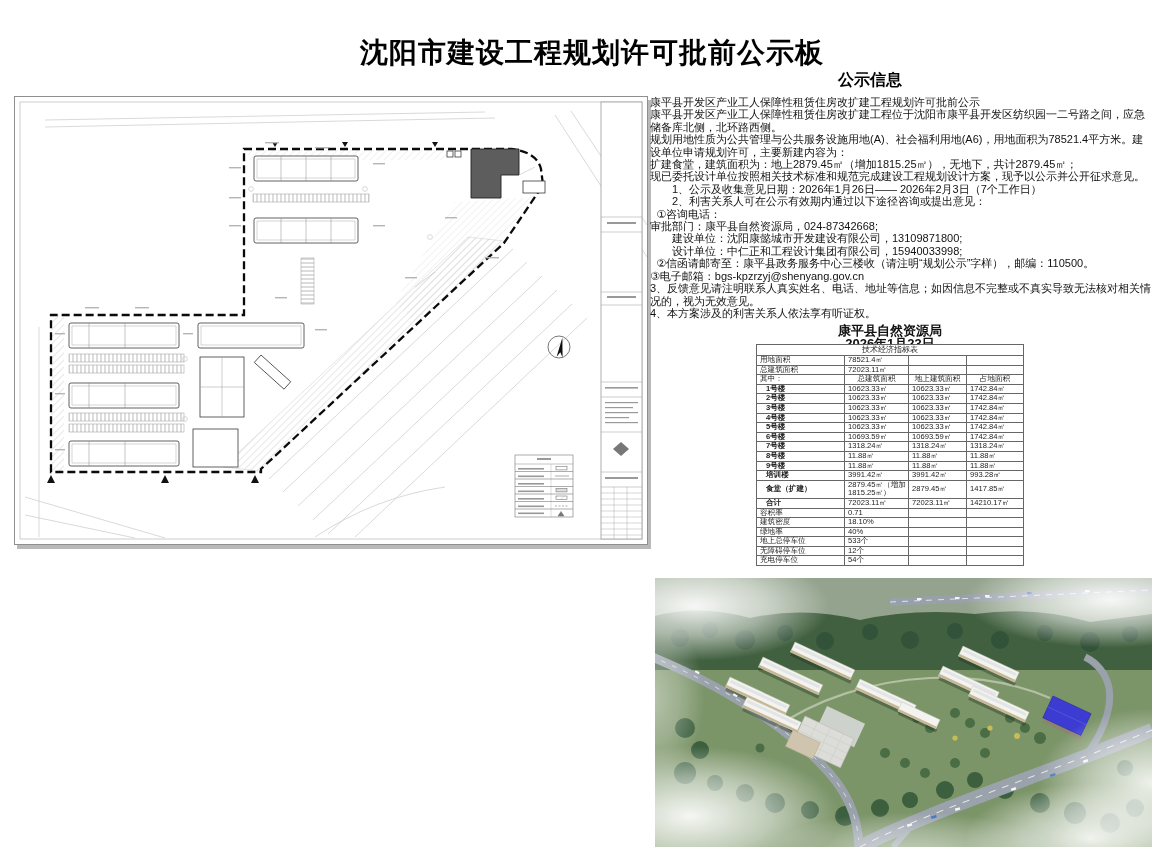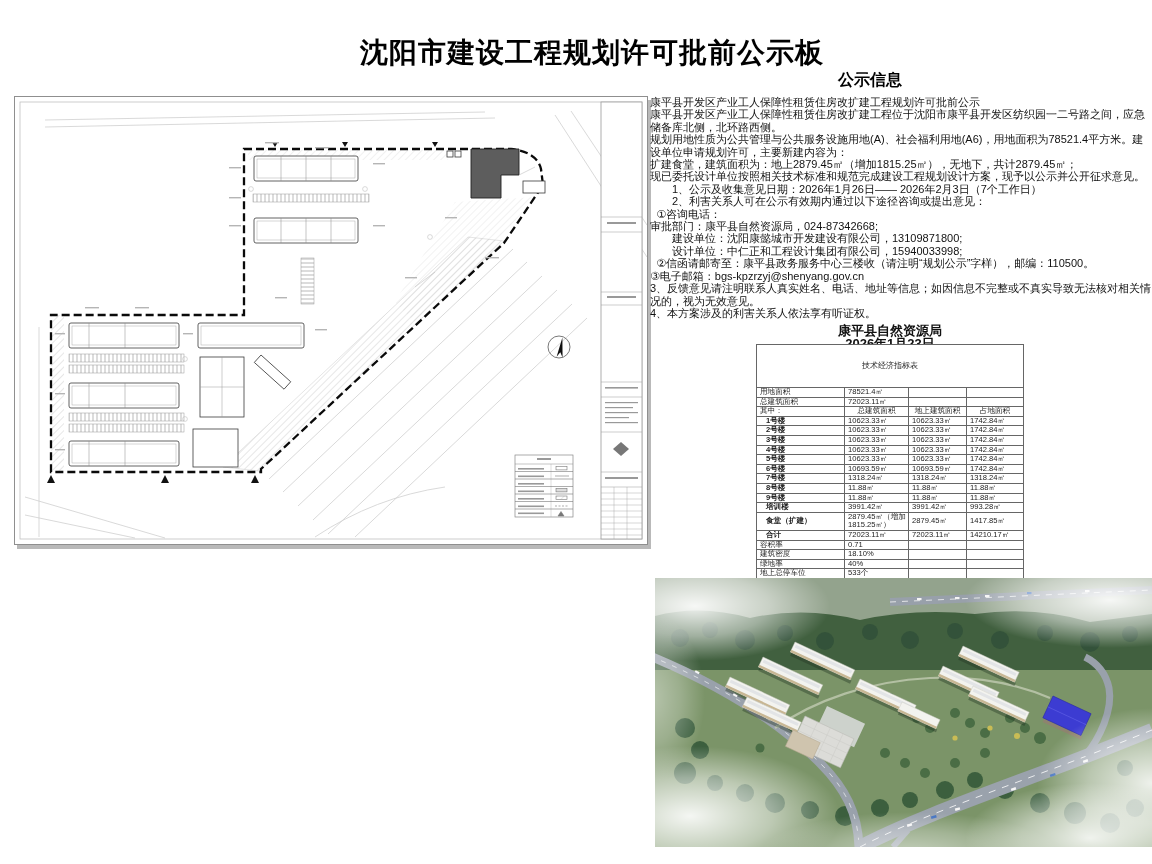--- a/index.html
+++ b/index.html
@@ -30,21 +30,21 @@
   
   table.indtable{
     position:absolute;left:756px;top:344px;width:267px;border-collapse:collapse;
     table-layout:fixed;font-size:7.6px;color:#222;background:#fff;
   }
   table.indtable td{
     border:1px solid #666;padding:0 0 0 3px;height:8px;line-height:8.6px;
     overflow:hidden;white-space:nowrap;font-family:"Liberation Sans","DejaVu Sans",sans-serif;
   }
   table.indtable td:nth-child(2){white-space:normal;}
-  table.indtable tr.ttl td{text-align:center;height:10px;font-size:8px;padding:16px;}
+  table.indtable tr.ttl td{text-align:center;height:10px;font-size:8px;padding:0;}
   table.indtable tr.colhead td:not(:first-child){text-align:center;padding:0;}
   table.indtable tr.indent td:first-child{padding-left:9px;font-weight:bold;}
   
   .photo{position:absolute;left:655px;top:578px;width:497px;height:269px;overflow:hidden;}
   .photo svg{display:block;width:497px;height:269px;}
 </style>
 </head>
 <body>
 
 <h1 class="page-title">沈阳市建设工程规划许可批前公示板</h1>

